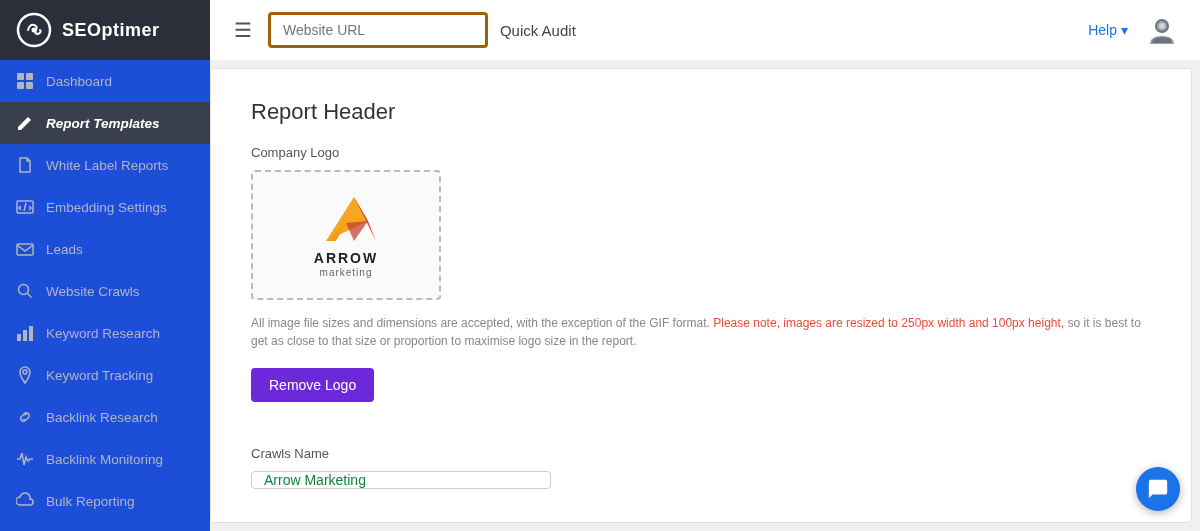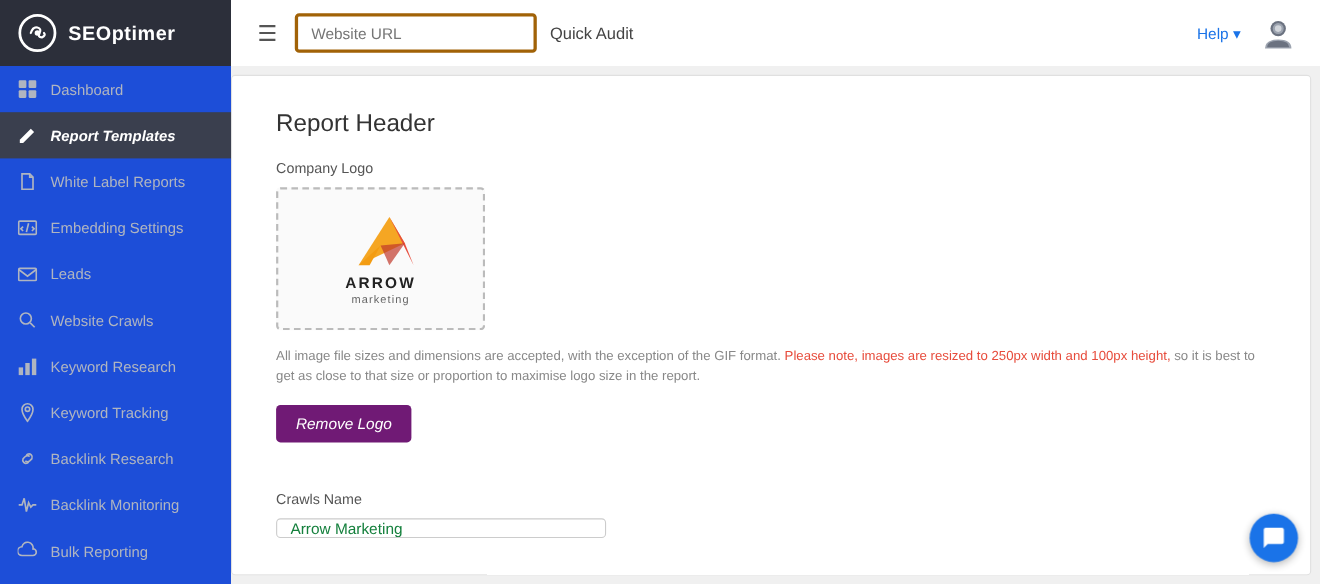--- a/index.html
+++ b/index.html
@@ -38,21 +38,21 @@
     .logo-upload-area { width: 190px; height: 130px; border: 2px dashed #bbb; border-radius: 4px; display: flex; align-items: center; justify-content: center; margin-bottom: 14px; background: #fafafa; }
 
     
     .arrow-logo { display: flex; flex-direction: column; align-items: center; gap: 4px; }
 
     
     .notice-text { font-size: 12px; color: #888; line-height: 1.5; max-width: 900px; margin-bottom: 18px; }
     .notice-text span.highlight { color: #e74c3c; }
 
     
-    .remove-logo-btn { background: #701a75; color: #fff; border: none; border-radius: 4px; padding: 9px 18px; font-size: 14px; cursor: pointer; margin-bottom: 24px; font-style: italic; }
+    .remove-logo-btn { background: #6d28d9; color: #fff; border: none; border-radius: 4px; padding: 9px 18px; font-size: 14px; cursor: pointer; margin-bottom: 24px; }
 
     
     .company-name-input { border: 1px solid #ccc; border-radius: 4px; padding: 0 12px; font-size: 14px; width: 300px; color: #15803d; outline: none; }
 
     .field-group { margin-bottom: 20px; }
 
     
     .chat-button { position: fixed; bottom: 20px; right: 20px; width: 44px; height: 44px; background: #1a73e8; border-radius: 50%; display: flex; align-items: center; justify-content: center; cursor: pointer; box-shadow: 0 2px 8px rgba(0,0,0,0.3); }
     .chat-button svg { width: 22px; height: 22px; fill: white; }
 

